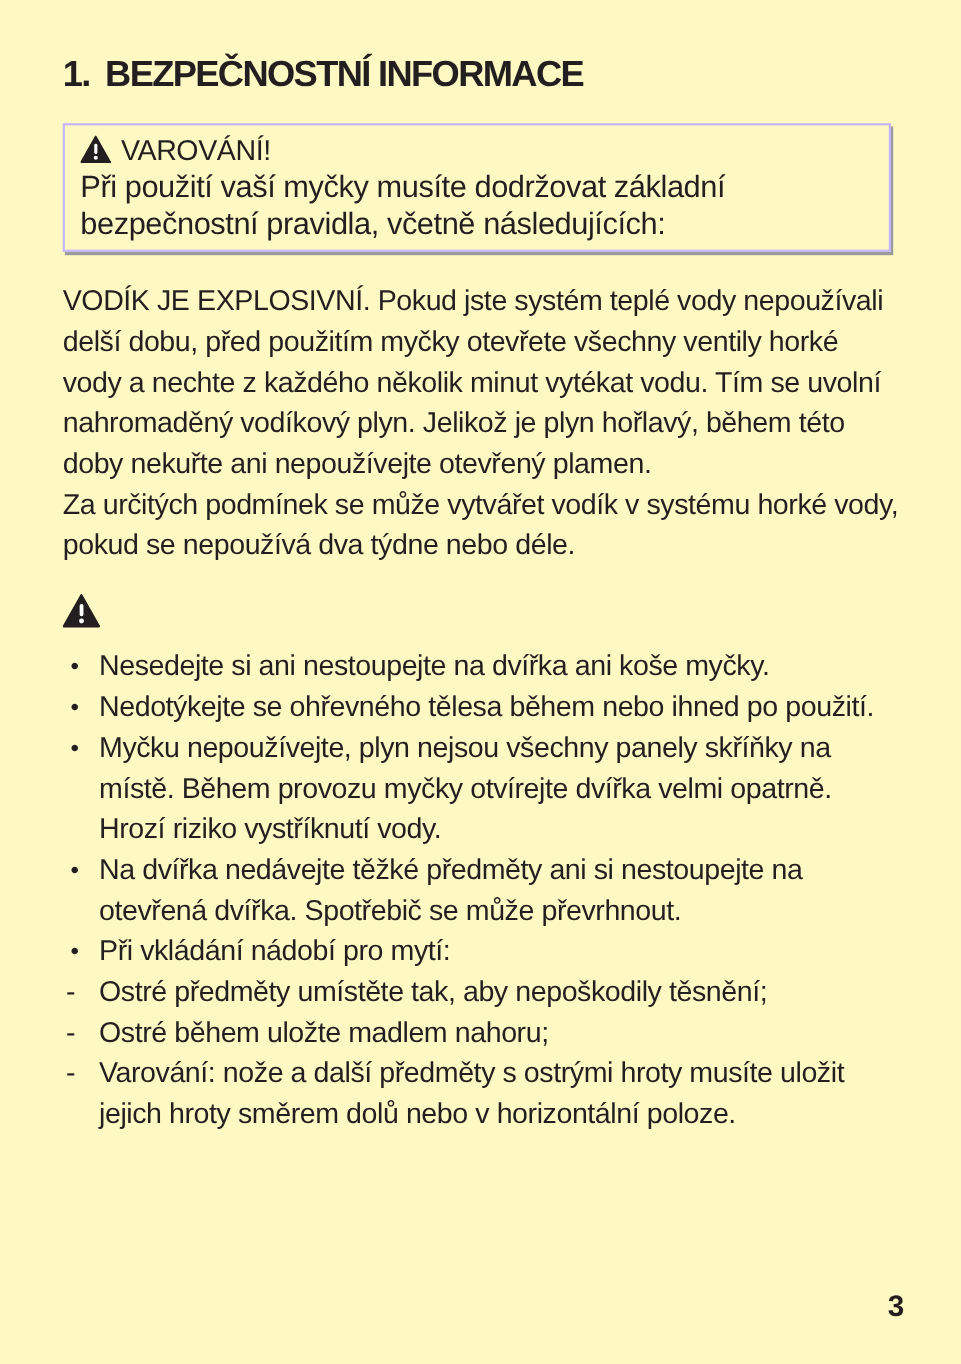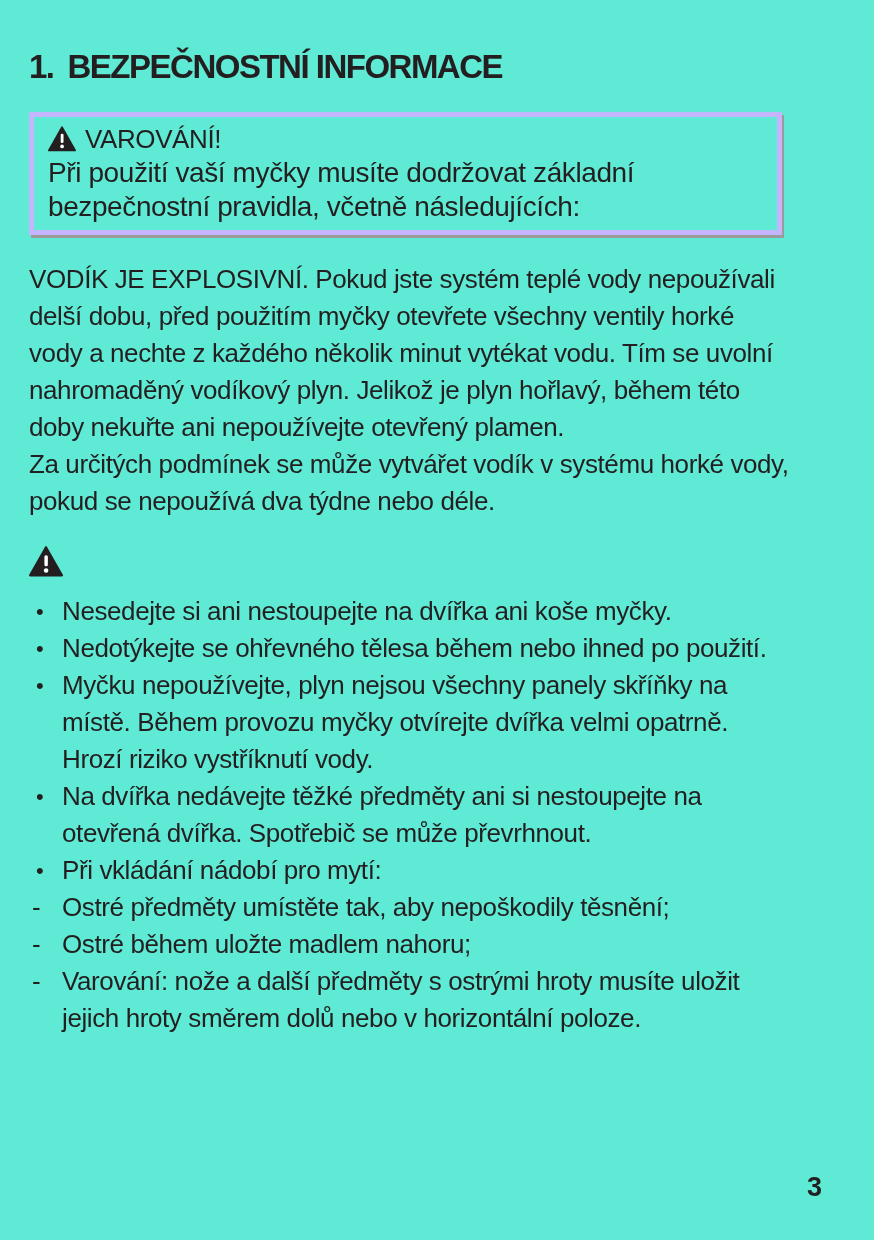--- a/index.html
+++ b/index.html
@@ -4,45 +4,45 @@
 <style>
   html, body {
     margin: 0;
     padding: 0;
     background: #ffffff;
   }
   .page {
     position: relative;
     width: 874px;
     height: 1240px;
-    background: #5eead4;
+    background: #fef9c3;
     color: #231f20;
     font-family: "Liberation Sans", "DejaVu Sans", sans-serif;
     box-sizing: border-box;
-    padding: 48px 57px 0 29px;
+    padding: 48px 57px 0 57px;
     overflow: hidden;
   }
   .content {
     width: 760px;
   }
   
   .doc-title {
     margin: 0 0 26px 0;
     font-size: 33px;
     font-weight: 700;
     letter-spacing: -1.5px;
     line-height: 38px;
     white-space: nowrap;
   }
   .title-num { margin-right: 14px; }
   
   .warn-box {
     width: 753px;
     box-sizing: border-box;
-    border: 5px solid #c4b5fd;
+    border: 2px solid #c4b5fd;
     box-shadow: 2px 3px 0 #9b9b9b;
     padding: 5px 14px 6px 14px;
     margin-bottom: 26px;
   }
   .warn-box-head {
     display: flex;
     align-items: center;
     line-height: 34px;
     gap: 9px;
   }

